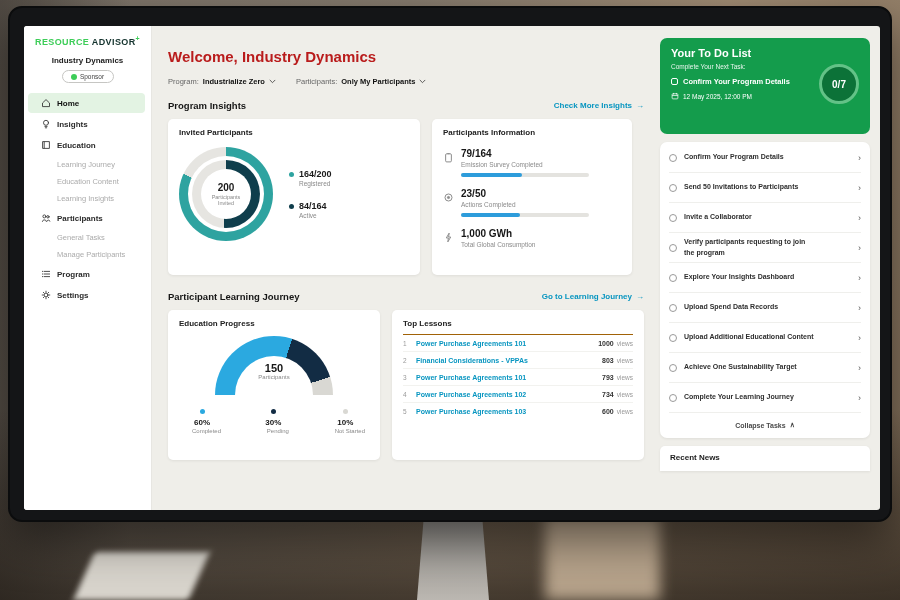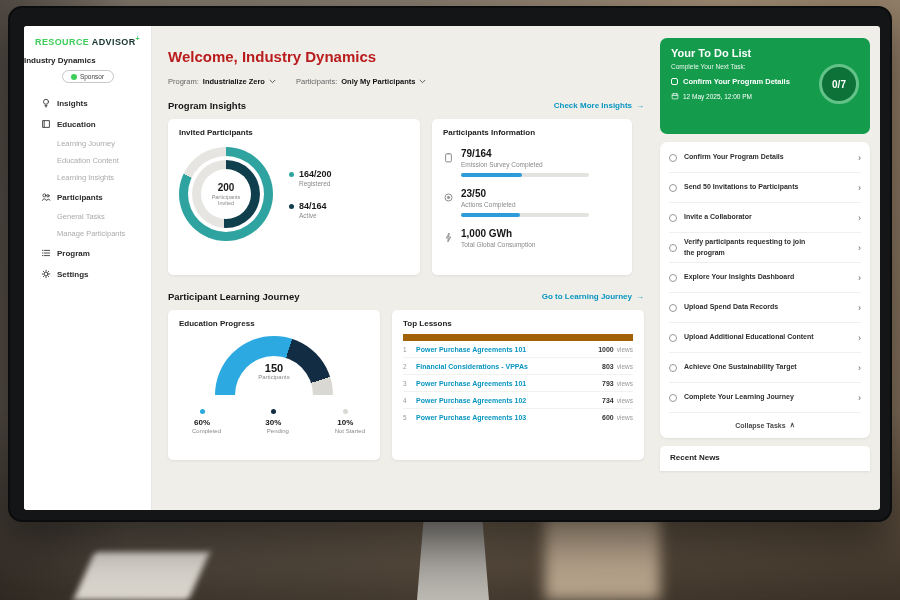--- a/index.html
+++ b/index.html
@@ -28,21 +28,21 @@
   .screen { position:absolute; left:14px; top:18px; width:856px; height:484px;
     background:#EFEEE9; border-radius:3px; overflow:hidden; display:flex; }
 
   
   .sidebar { width:128px; background:#fff; border-right:1px solid #E7E6E2;
     padding-top:9px; flex-shrink:0; }
   .logo { padding-left:11px; font-size:9px; font-weight:bold; letter-spacing:.4px; }
   .logo .p1 { color:var(--brand-green); }
   .logo .p2 { color:#14332e; }
   .logo .plus { color:var(--brand-green); font-size:7px; vertical-align:super; }
-  .org { font-size:8px; font-weight:bold; color:#222; margin-top:9px; }
+  .org { text-align:center; font-size:8px; font-weight:bold; color:#222; margin-top:9px; }
   .badge { width:52px; margin:5px auto 0; border:1px solid #c6c6c3; border-radius:9px;
     padding:2px 0; display:flex; align-items:center; justify-content:center; gap:3px;
     font-size:6.5px; color:#444; }
   .badge .bdot { width:6px; height:6px; border-radius:50%; background:var(--brand-green); }
   .nav { margin-top:10px; }
   .nav-item { display:flex; align-items:center; height:20px; padding-left:13px;
     font-size:8px; font-weight:bold; color:#2b2b2b; cursor:pointer; margin:1px 6px 1px 4px;
     border-radius:4px; }
   .nav-item.active { background:#E3F3E3; color:#111; }
   .nav-ico { width:10px; height:10px; margin-right:6px; color:#3a3a3a; display:inline-flex; }
@@ -108,21 +108,21 @@
   .gc-val { font-size:11px; font-weight:bold; color:#161616; }
   .gc-lab { font-size:6px; color:#8a8a8a; }
   .gauge-legend { display:flex; justify-content:space-between; margin-top:14px; padding:0 4px; }
   .gl-item { }
   .gl-top { display:flex; align-items:center; gap:4px;flex-direction:column; }
   .gl-val { font-size:8px; font-weight:bold; color:#161616; }
   .gl-lab { font-size:6px; color:#8a8a8a; margin-left:9px; margin-top:1px; }
 
   
   .card-lessons { flex:1; height:150px; }
-  .lessons-title { border-bottom:7px solid #a16207; padding-bottom:6px; }
+  .lessons-title { border-bottom:1px solid #a16207; padding-bottom:6px; }
   .lesson-row { display:flex; align-items:center; padding:4.5px 0;
     border-bottom:1px solid #F2F2EF; }
   .lesson-row:last-child { border-bottom:none; }
   .l-rank { width:13px; font-size:6.5px; color:#999; }
   .l-title { flex:1; font-size:7px; font-weight:bold; color:var(--link-teal); cursor:pointer; }
   .l-views-val { font-size:7px; font-weight:bold; color:#333; }
   .l-views-unit { font-size:6.5px; color:#999; margin-left:3px; }
 
   
   .rightpanel { width:224px; flex-shrink:0; padding:12px 10px 16px 4px; }
@@ -170,20 +170,28 @@
     <div class="logo">
       <span class="p1">RESOURCE</span>
       <span class="p2">ADVISOR</span><span class="plus">+</span>
     </div>
     <div class="org">Industry Dynamics</div>
     <div class="badge">
       <span class="bdot"></span>
       <span>Sponsor</span>
     </div>
     <div class="nav">
+      <div class="nav-item active">
+        <span class="nav-ico">
+              <svg viewBox="0 0 10 10" fill="none" stroke="currentColor" stroke-width="0.9" stroke-linejoin="round">
+                <path d="M1.5 5 L5 1.6 L8.5 5 V8.6 H1.5 Z"></path>
+              </svg>
+            </span>
+        <span>Home</span>
+      </div>
       <div class="nav-item">
         <span class="nav-ico">
               <svg viewBox="0 0 10 10" fill="none" stroke="currentColor" stroke-width="0.9" stroke-linecap="round">
                 <circle cx="5" cy="3.8" r="2.5"></circle>
                 <path d="M3.9 7.4 h2.2 M4.3 8.8 h1.4"></path>
               </svg>
             </span>
         <span>Insights</span>
       </div>
       <div class="nav-item">

